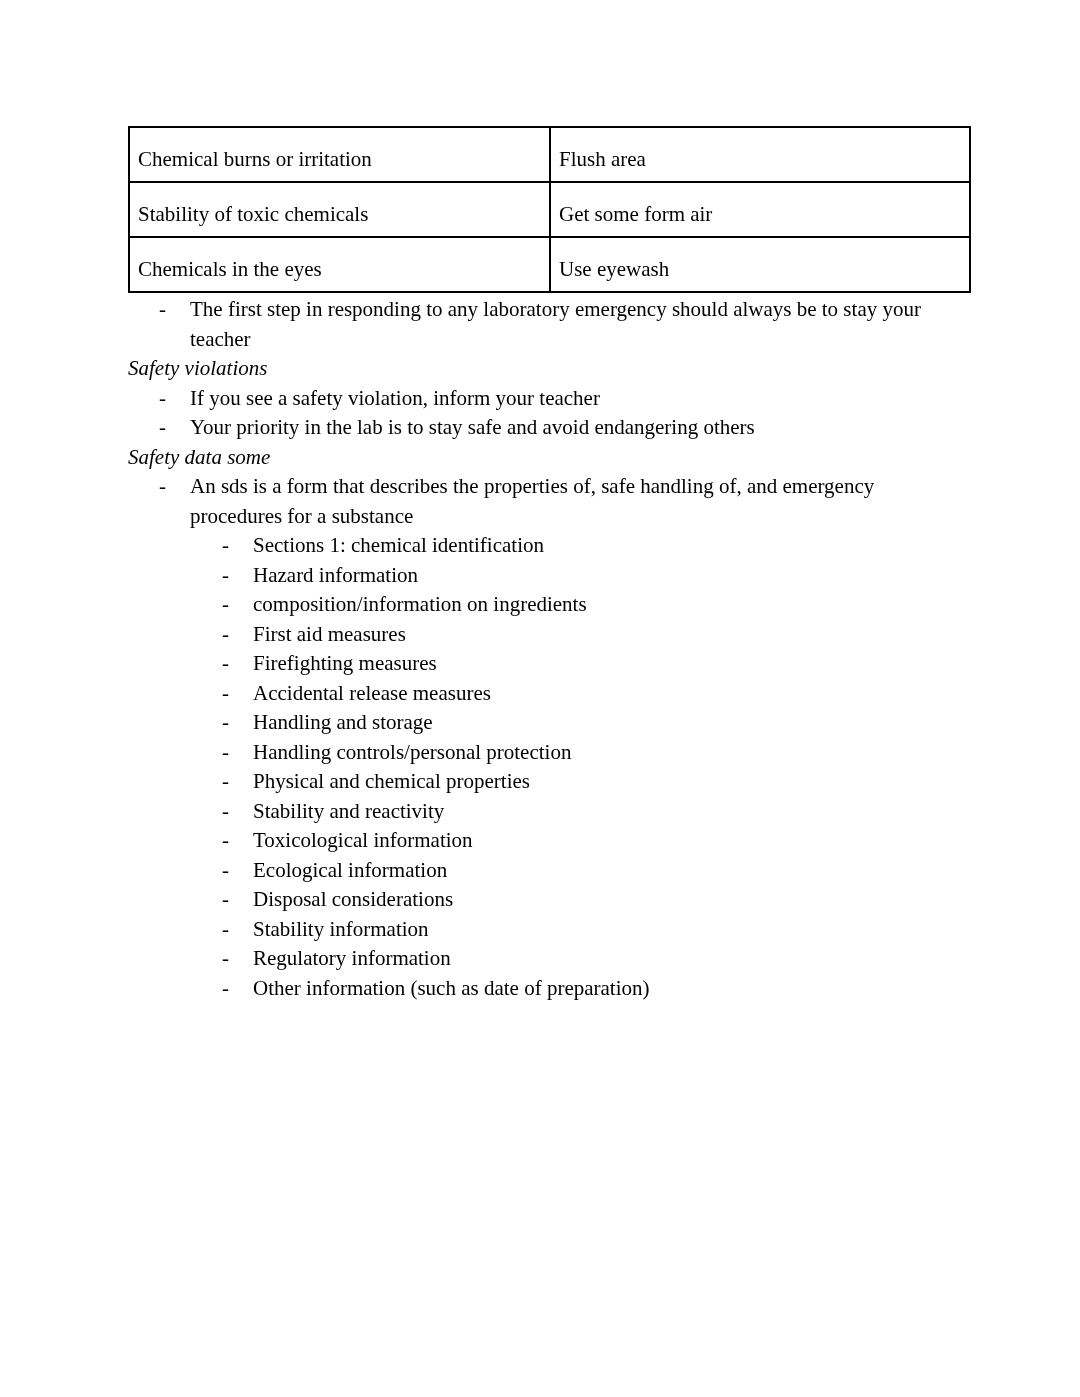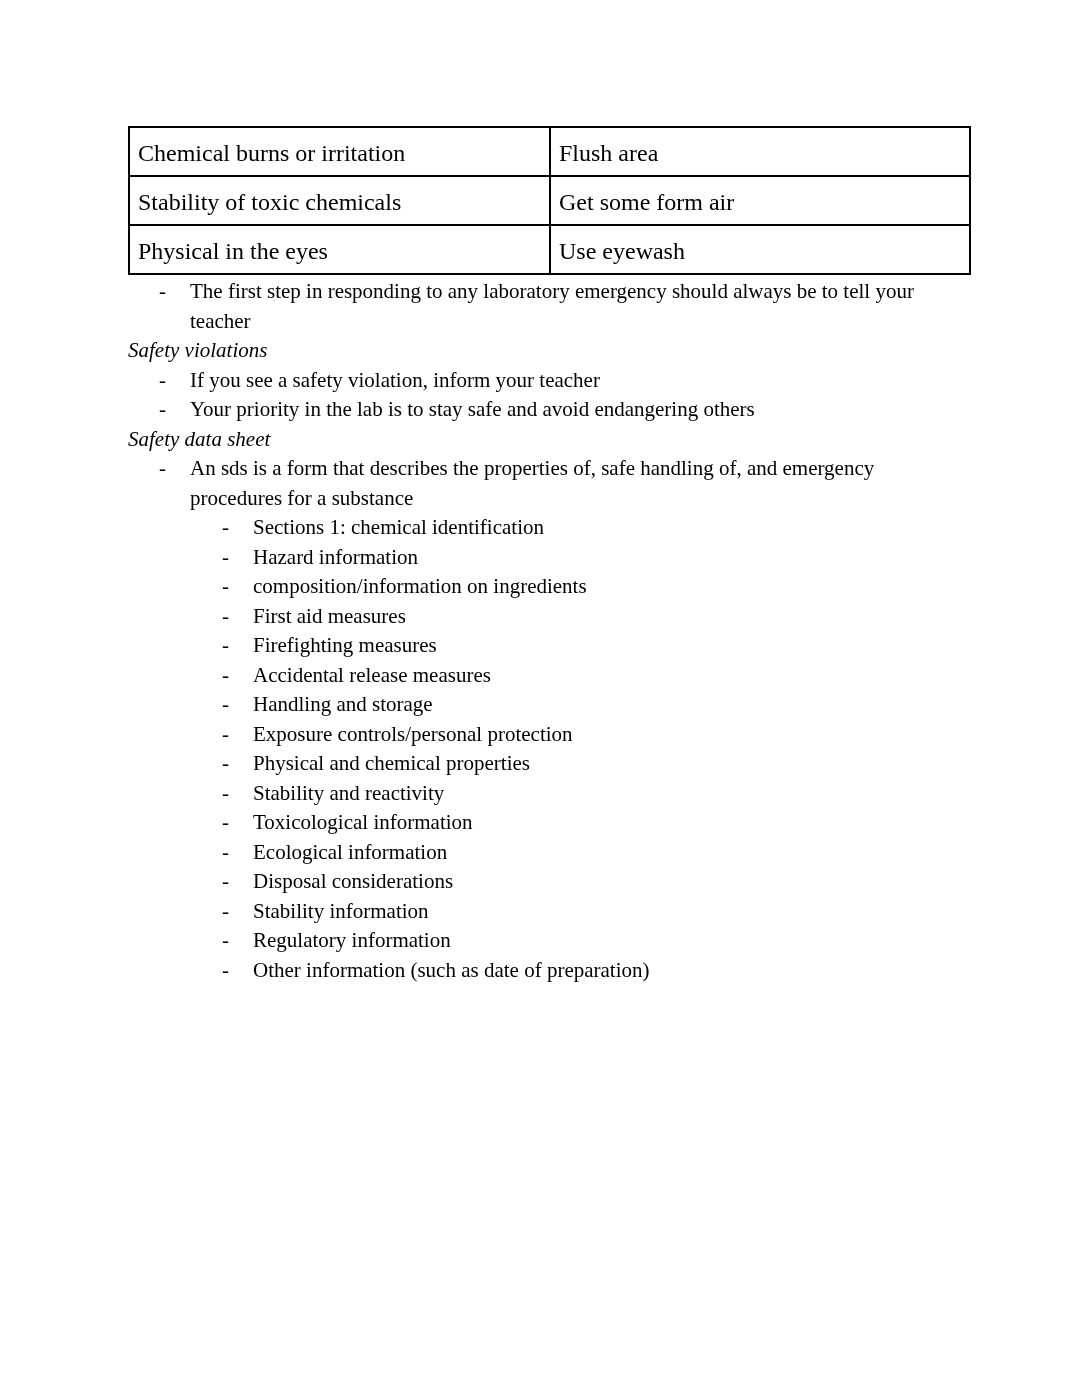--- a/index.html
+++ b/index.html
@@ -22,22 +22,22 @@
     width: 825px;
   }
   table.hazard-table {
     border-collapse: collapse;
     width: 825px;
     table-layout: fixed;
   }
   table.hazard-table td {
     border: 2px solid #000000;
     height: 43px;
-    padding: 4px 6px 0 8px;
-    font-size: 24px;
+    padding: 10px 6px 0 8px;
+    font-size: 21px;
     vertical-align: middle;
     overflow: hidden;
     white-space: nowrap;
   }
   td.col-left  { width: 405px; }
   td.col-right { width: 404px; }
 
   .content {
     margin-top: 2px;
     font-size: 21px;
@@ -66,46 +66,46 @@
     <tbody>
       <tr>
         <td class="col-left">Chemical burns or irritation</td>
         <td class="col-right">Flush area</td>
       </tr>
       <tr>
         <td class="col-left">Stability of toxic chemicals</td>
         <td class="col-right">Get some form air</td>
       </tr>
       <tr>
-        <td class="col-left">Physical in the eyes</td>
+        <td class="col-left">Chemicals in the eyes</td>
         <td class="col-right">Use eyewash</td>
       </tr>
     </tbody>
   </table>
 
   <div class="content">
 
     <div class="block li lvl-1">
       <span class="marker">-</span>
-      <span class="text">The first step in responding to any laboratory emergency should always be to tell your teacher</span>
+      <span class="text">The first step in responding to any laboratory emergency should always be to stay your teacher</span>
     </div>
 
     <div class="block heading">Safety violations</div>
 
     <div class="block li lvl-1">
       <span class="marker">-</span>
       <span class="text">If you see a safety violation, inform your teacher</span>
     </div>
 
     <div class="block li lvl-1">
       <span class="marker">-</span>
       <span class="text">Your priority in the lab is to stay safe and avoid endangering others</span>
     </div>
 
-    <div class="block heading">Safety data sheet</div>
+    <div class="block heading">Safety data some</div>
 
     <div class="block li lvl-1">
       <span class="marker">-</span>
       <span class="text">An sds is a form that describes the properties of, safe handling of, and emergency procedures for a substance</span>
     </div>
 
     <div class="block li lvl-2">
       <span class="marker">-</span>
       <span class="text">Sections 1: chemical identification</span>
     </div>
@@ -135,21 +135,21 @@
       <span class="text">Accidental release measures</span>
     </div>
 
     <div class="block li lvl-2">
       <span class="marker">-</span>
       <span class="text">Handling and storage</span>
     </div>
 
     <div class="block li lvl-2">
       <span class="marker">-</span>
-      <span class="text">Exposure controls/personal protection</span>
+      <span class="text">Handling controls/personal protection</span>
     </div>
 
     <div class="block li lvl-2">
       <span class="marker">-</span>
       <span class="text">Physical and chemical properties</span>
     </div>
 
     <div class="block li lvl-2">
       <span class="marker">-</span>
       <span class="text">Stability and reactivity</span>

